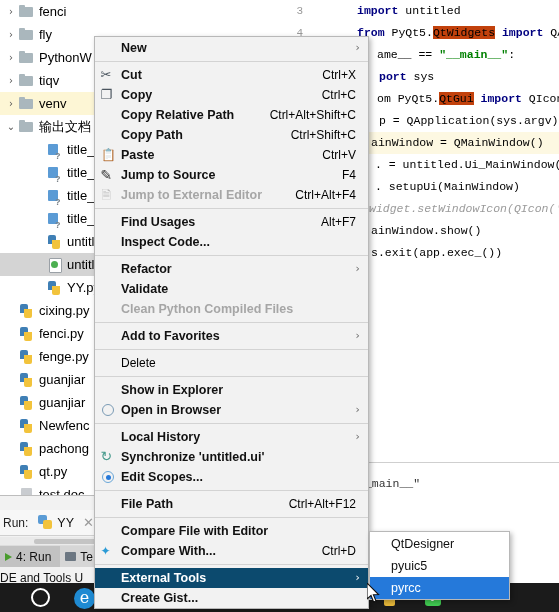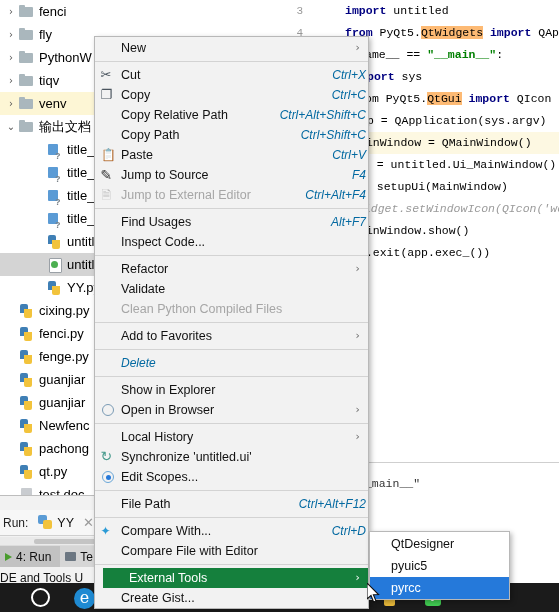--- a/index.html
+++ b/index.html
@@ -84,29 +84,29 @@
     background:#ffffff; overflow:hidden;
   }
   .gutter {
     position:absolute; left:0; top:0; width:22px; height:100%;
     background:#ffffff; color:#999; font-size:11px;
     font-family:"Liberation Mono", monospace; text-align:right;
     padding-right:4px;
   }
   .gutter div { height:22px; line-height:22px; }
   .code {
-    position:absolute; left:26px; top:0; right:0; height:100%;
+    position:absolute; left:38px; top:0; right:0; height:100%;
     font-family:"Liberation Mono", monospace; font-size:11.5px;
     white-space:nowrap; color:#000;
   }
   .code .ln { height:22px; line-height:22px; padding-left:34px; }
   .code .ln.hlrow { background:#fdf8e2; }
   .kw { color:#000080; font-weight:bold; }
   .str { color:#008000; font-weight:bold; }
-  .mod { background:#fdba74; }
+  .mod { background:#c2410c; }
   .cmt { color:#9a9a9a; font-style:italic; }
 
   
   .editor-lower {
     position:absolute; left:285px; top:462px; width:274px; height:48px;
     background:#ffffff; border-top:1px solid #cfcfcf;
   }
   .editor-lower .ln2 {
     font-family:"Liberation Mono", monospace; font-size:11.5px;
     color:#333; padding:14px 0 0 4px; white-space:nowrap;
@@ -216,29 +216,29 @@
     position:absolute; left:94px; top:36px; width:275px;
     background:#f2f2f2; border:1px solid #b8b8b8;
     box-shadow:2px 2px 5px rgba(0,0,0,.28);
     padding:1px 0 0 0; z-index:50;
   }
   .mi {
     position:relative; height:20px; line-height:20px;
     display:flex; align-items:center; font-size:12.5px; color:#111;
     padding-left:0px;
   }
-  .mi.sel { background:#15803d; color:#ffffff;margin-left:8px; }
+  .mi.sel { background:#0c4a6e; color:#ffffff; }
   .mi.disabled { color:#a6a6a6;align-items:center; }
   .mi .miico {
     flex:0 0 26px; text-align:center; font-size:11px; color:#5a6570;
     font-family:"DejaVu Sans", sans-serif;
   }
-  .mi .milabel { flex:1 1 auto; white-space:nowrap; }
+  .mi .milabel { flex:1 1 auto; white-space:nowrap;font-weight:bold; }
   .mi .mishort {
-    flex:0 0 auto; color:#0369a1; font-size:12px; padding-right:2px;font-style:italic;
+    flex:0 0 auto; color:#000000; font-size:12px; padding-right:12px;
   }
   .mi .miarrow {
     flex:0 0 auto; padding-right:8px; color:#6a6a6a; font-size:11px;
     font-family:"DejaVu Sans", sans-serif;
   }
   .mi.sel .miarrow { color:#ffffff; }
   .msep { height:1px; background:#d3d3d3; margin:3px 0; }
 
   
   .g { display:inline-block; position:relative; width:13px; height:13px; vertical-align:middle; }
@@ -585,27 +585,27 @@
         <span class="milabel">Edit Scopes...</span>
       </div>
       <div class="msep"></div>
       <div class="mi">
         <span class="miico"></span>
         <span class="milabel">File Path</span>
         <span class="mishort">Ctrl+Alt+F12</span>
       </div>
       <div class="msep"></div>
       <div class="mi">
+        <span class="miico"></span>
+        <span class="milabel">Compare File with Editor</span>
+      </div>
+      <div class="mi">
         <span class="miico"><span class="g g-compare"></span></span>
         <span class="milabel">Compare With...</span>
         <span class="mishort">Ctrl+D</span>
-      </div>
-      <div class="mi">
-        <span class="miico"></span>
-        <span class="milabel">Compare File with Editor</span>
       </div>
       <div class="msep"></div>
       <div class="mi sel">
         <span class="miico"></span>
         <span class="milabel">External Tools</span>
         <span class="miarrow">›</span>
       </div>
       <div class="mi">
         <span class="miico"></span>
         <span class="milabel">Create Gist...</span>

